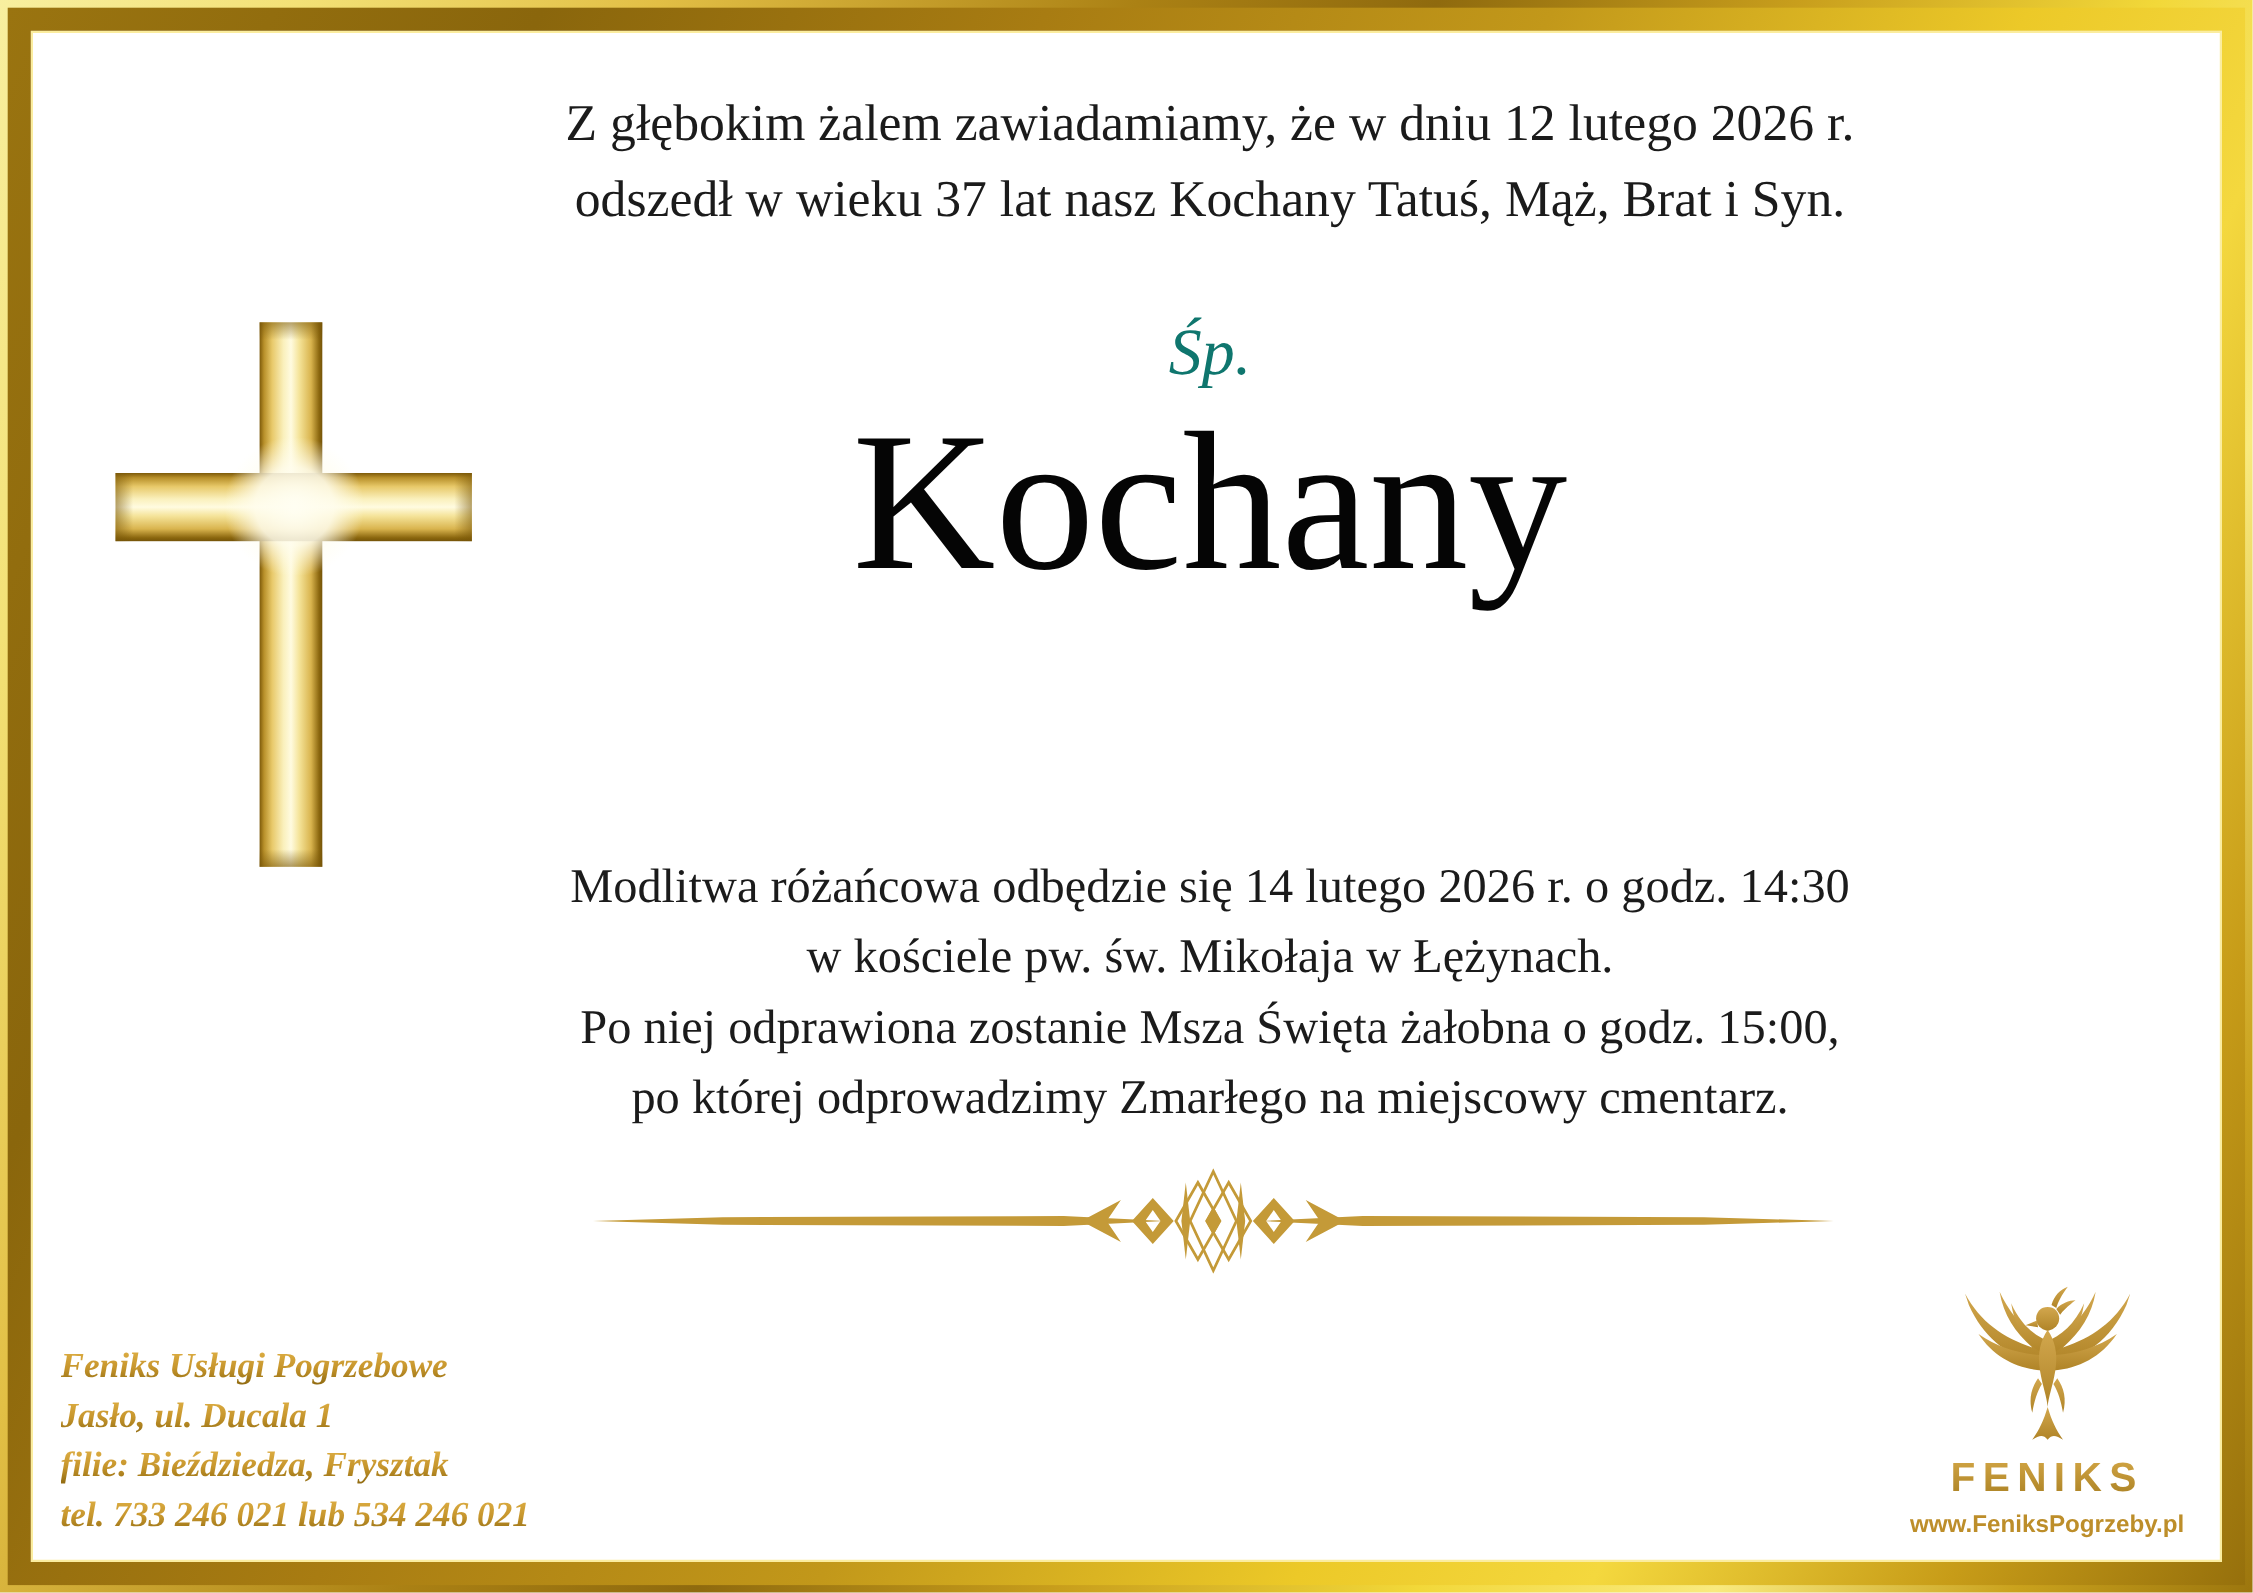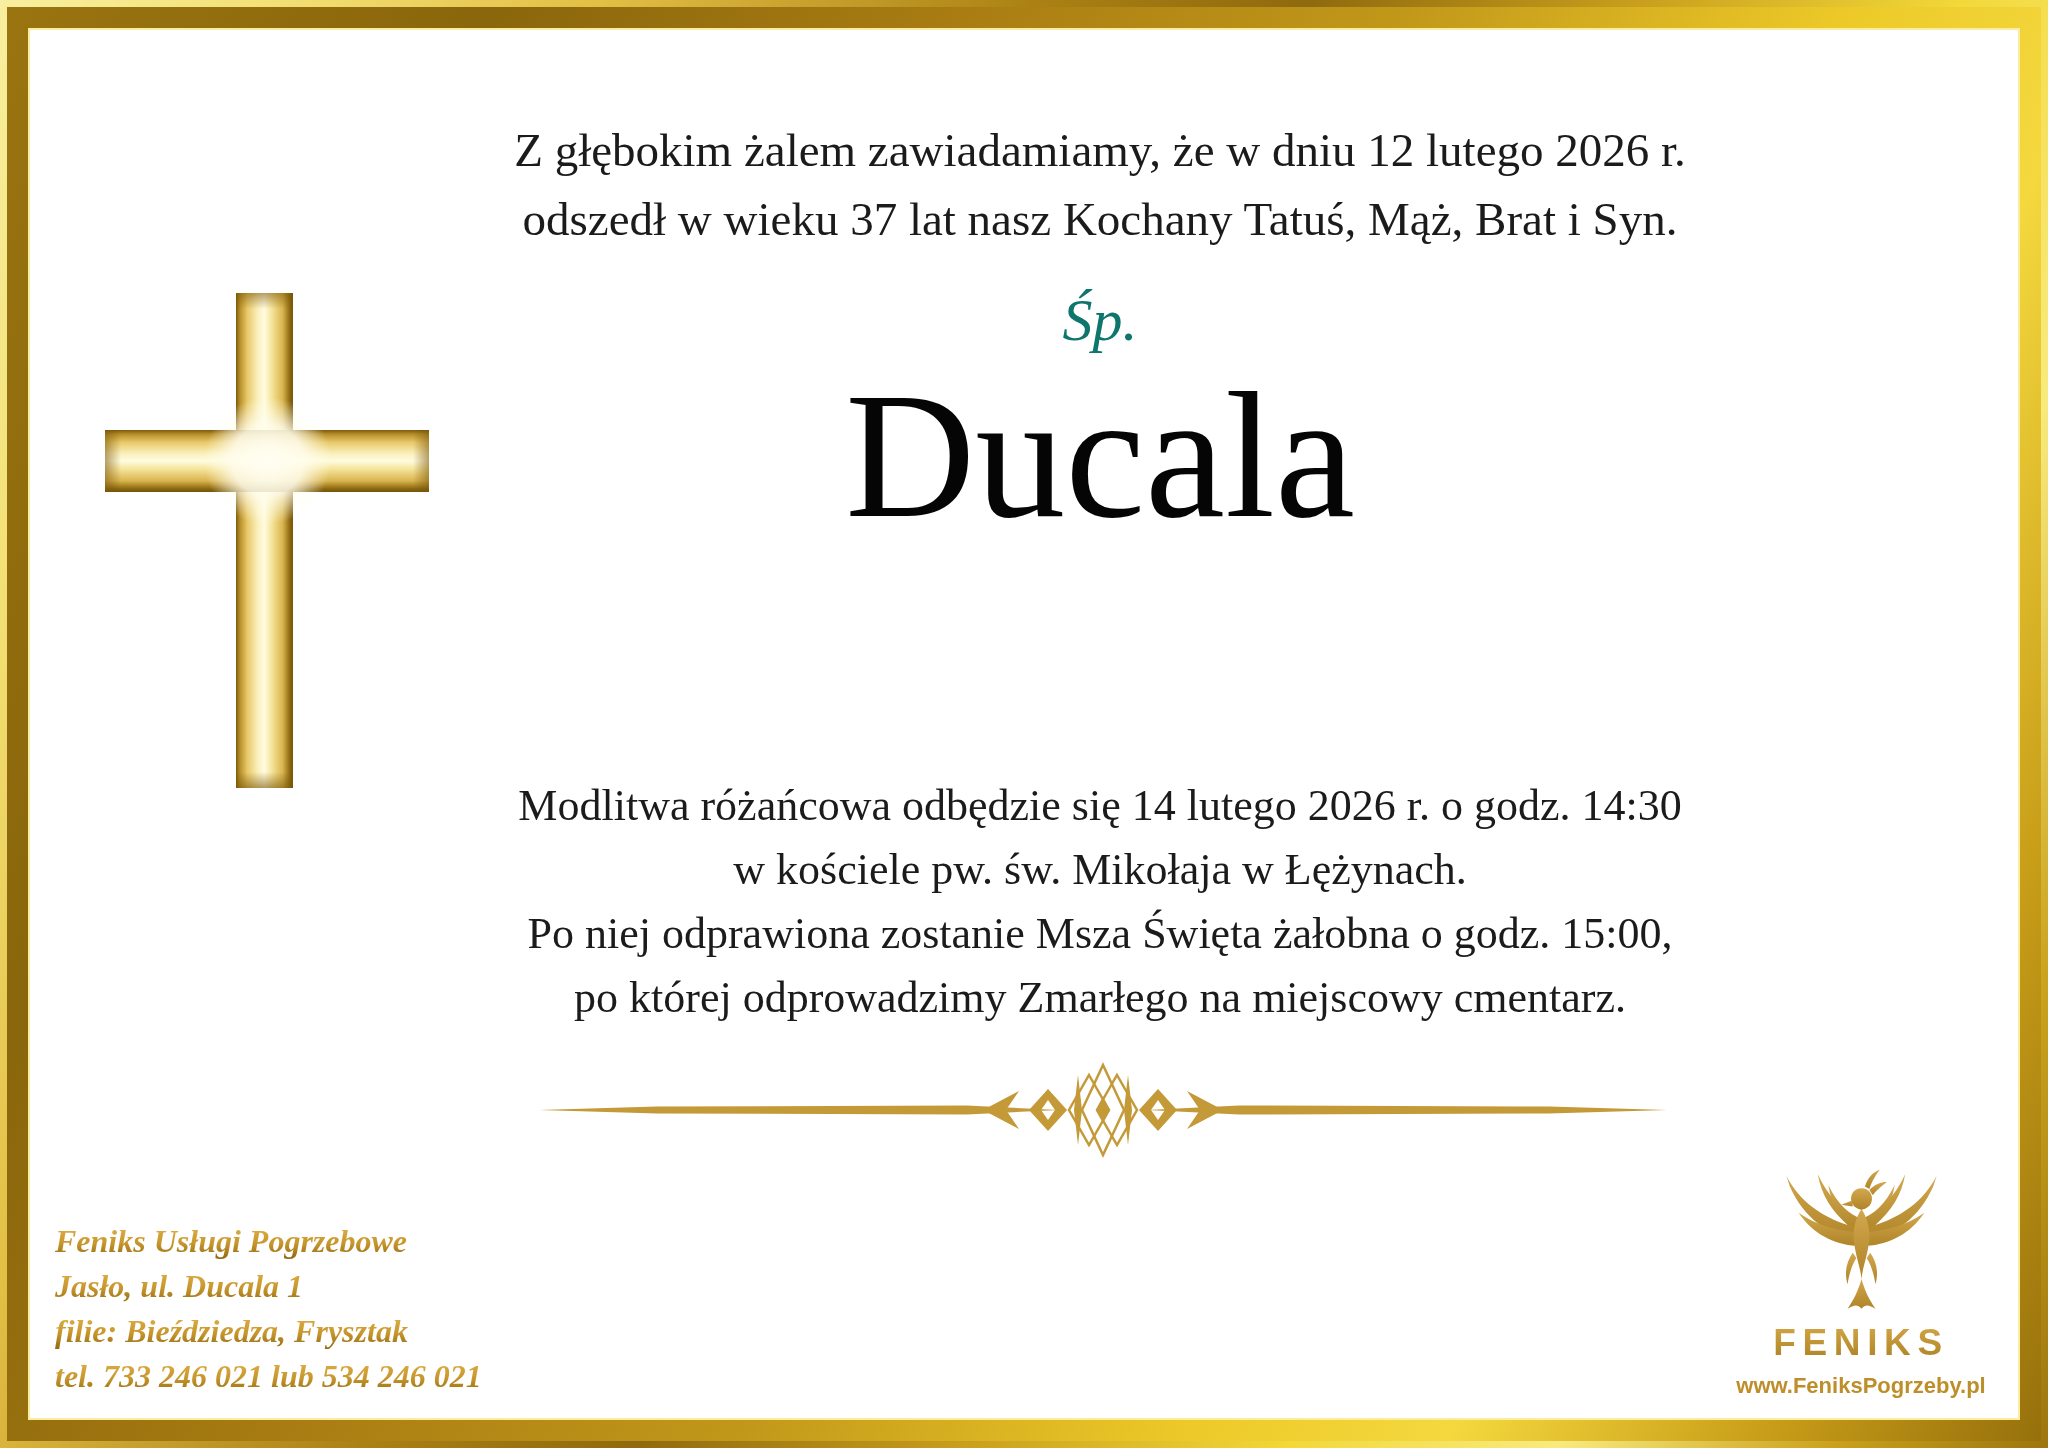--- a/index.html
+++ b/index.html
@@ -9,21 +9,21 @@
   }
   
   .frame{position:absolute;inset:0;
     background:linear-gradient(115deg,#f8ef9f 0%,#f3e176 10%,#e2bf45 22%,#ab8114 38%,#8f6a0e 48%,#c89e1c 60%,#f2d839 72%,#f9ea7e 82%,#caa21d 92%,#9c760e 100%);}
   .frame-band{position:absolute;inset:7px;
     background:linear-gradient(115deg,#9a7410 0%,#8a660c 18%,#a87c12 35%,#c2981a 52%,#ecc928 68%,#f4d83e 78%,#c79c18 90%,#96700c 100%);}
   .sheet{position:absolute;inset:28px;background:#ffffff;
     box-shadow:inset 0 0 0 2px rgba(247,222,80,.55);}
   
   .ctr{position:absolute;left:190px;width:1820px;text-align:center;color:#1b1b1b;}
-  .intro{top:78px;font-size:47px;line-height:69px;margin-top:38px;}
+  .intro{top:78px;font-size:47px;line-height:69px;}
   .sp{top:286px;font-size:60px;font-weight:400;font-style:italic;color:#0f766e;}
   .name{top:366px;font-size:180px;line-height:180px;color:#050505;}
   .details{top:774px;font-size:44px;line-height:64px;}
   .family{top:1188px;font-size:44px;font-weight:700;color:#111;}
   .rosary{top:1281px;font-size:42px;line-height:62px;}
   
   .cross-v,.cross-h{position:absolute;}
   .cross-v{left:236px;top:293px;width:57px;height:495px;
     background:linear-gradient(to right,#7d5a0a 0%,#b8902a 7%,#e8c96a 20%,#faf0bc 38%,#fffbe0 50%,#f5e49a 63%,#d9b44e 82%,#8a660e 95%,#755408 100%);}
   .cross-h{left:105px;top:430px;width:324px;height:62px;
@@ -71,21 +71,21 @@
 
   <div>
     <div class="cross-v"></div>
     <div class="cross-h"></div>
     <div class="cross-glow"></div>
   </div>
 
   <div class="ctr sp">Śp.</div>
 
   <div class="ctr name">
-    <div>Ducala</div>
+    <div>Kochany</div>
   </div>
 
   <div class="ctr details">
     <div>Modlitwa różańcowa odbędzie się 14 lutego 2026 r. o godz. 14:30</div>
     <div>w kościele pw. św. Mikołaja w Łężynach.</div>
     <div>Po niej odprawiona zostanie Msza Święta żałobna o godz. 15:00,</div>
     <div>po której odprowadzimy Zmarłego na miejscowy cmentarz.</div>
   </div>
 
   <svg class="divider" width="1132" height="96" viewBox="0 0 1132 96">

